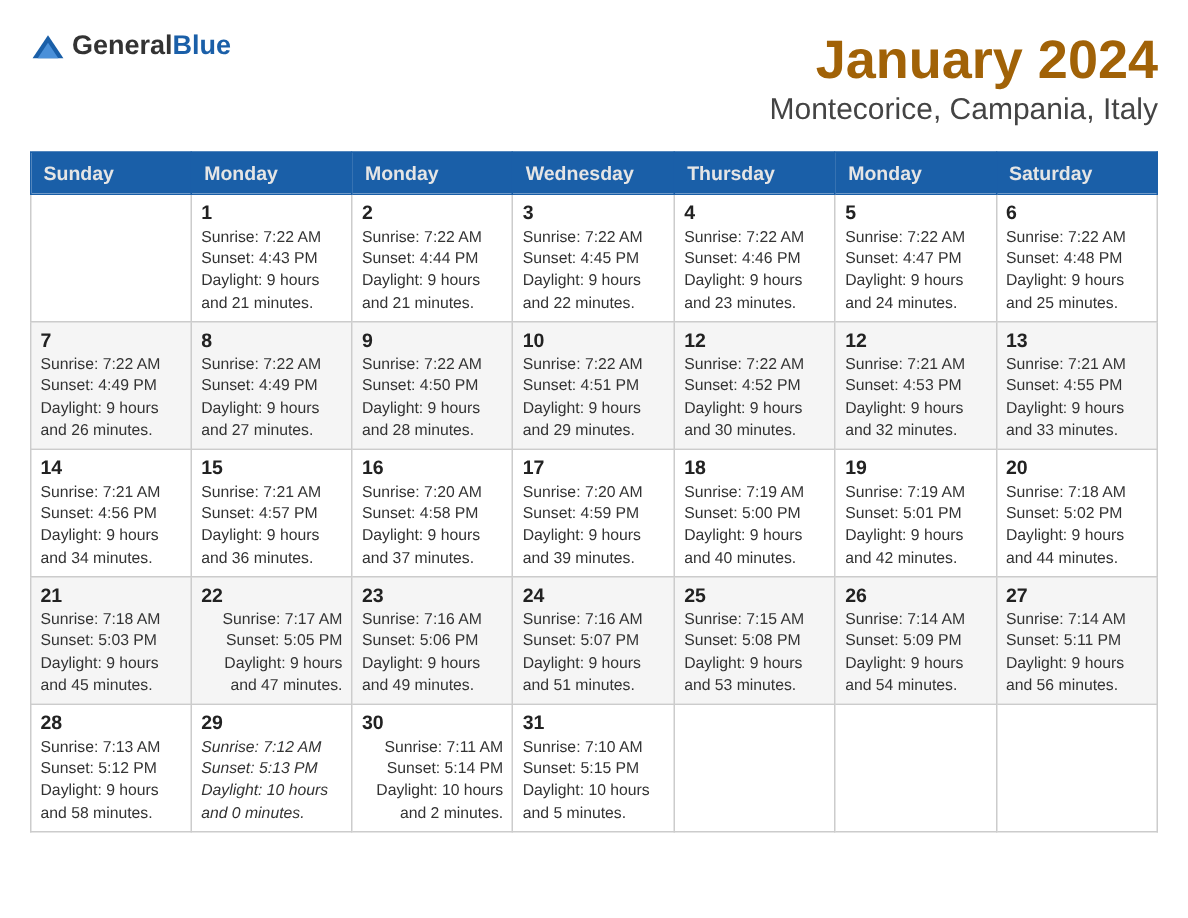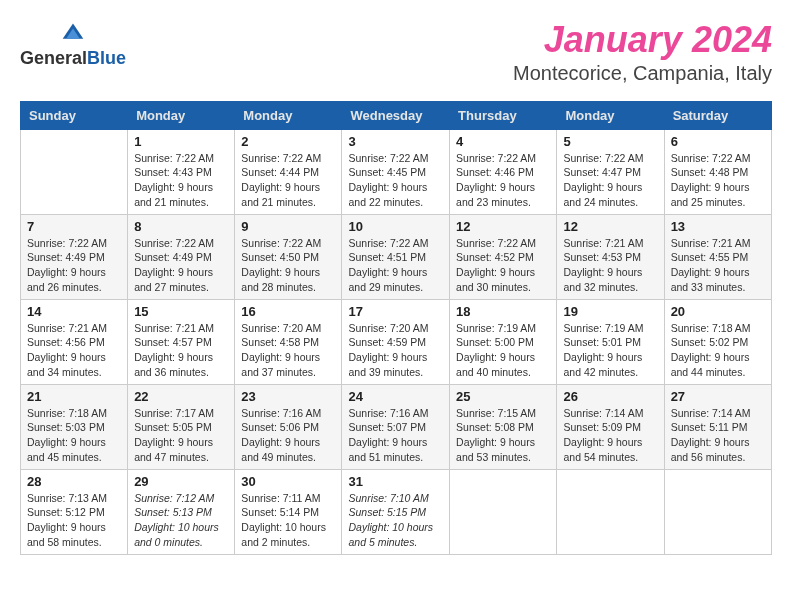--- a/index.html
+++ b/index.html
@@ -11,23 +11,21 @@
       padding: 20px;
     }
     .header-area {
       display: flex;
       justify-content: space-between;
       align-items: flex-start;
       margin-bottom: 16px;
     }
     .logo {
       display: flex;
-      align-items: center;
       gap: 4px;
-      flex-direction: column;
     }
     .logo-text-general {
       font-size: 18px;
       font-weight: bold;
       color: #333;
     }
     .logo-text-blue {
       font-size: 18px;
       font-weight: bold;
       color: #1a5fa8;
@@ -35,23 +33,22 @@
     .logo-icon {
       width: 24px;
       height: 24px;
     }
     .title-area {
       text-align: right;
     }
     .month-title {
       font-size: 36px;
       font-weight: bold;
-      color: #ec4899;
+      color: #a16207;
       line-height: 1.1;
-      font-style: italic;
     }
     .location-title {
       font-size: 20px;
       color: #444;
       margin-top: 2px;
     }
     .calendar-table {
       width: 100%;
       border-collapse: collapse;
       border: 1px solid #ccc;
@@ -277,21 +274,21 @@
       <tr class="week-row">
         <td>
           <span class="day-number">21</span>
           <div class="day-info" style="white-space: pre-line;">Sunrise: 7:18 AM
 Sunset: 5:03 PM
 Daylight: 9 hours
 and 45 minutes.</div>
         </td>
         <td>
           <span class="day-number">22</span>
-          <div class="day-info" style="white-space: pre-line;">Sunrise: 7:17 AM
+          <div class="day-info" style="white-space: pre-line; text-align: right;">Sunrise: 7:17 AM
 Sunset: 5:05 PM
 Daylight: 9 hours
 and 47 minutes.</div>
         </td>
         <td>
           <span class="day-number">23</span>
           <div class="day-info" style="white-space: pre-line;">Sunrise: 7:16 AM
 Sunset: 5:06 PM
 Daylight: 9 hours
 and 49 minutes.</div>
@@ -335,28 +332,28 @@
         </td>
         <td>
           <span class="day-number">29</span>
           <div class="day-info" style="white-space: pre-line; font-style: italic;">Sunrise: 7:12 AM
 Sunset: 5:13 PM
 Daylight: 10 hours
 and 0 minutes.</div>
         </td>
         <td>
           <span class="day-number">30</span>
-          <div class="day-info" style="white-space: pre-line;">Sunrise: 7:11 AM
+          <div class="day-info" style="white-space: pre-line; text-align: right;">Sunrise: 7:11 AM
 Sunset: 5:14 PM
 Daylight: 10 hours
 and 2 minutes.</div>
         </td>
         <td>
           <span class="day-number">31</span>
-          <div class="day-info" style="white-space: pre-line; font-style: italic;">Sunrise: 7:10 AM
+          <div class="day-info" style="white-space: pre-line;">Sunrise: 7:10 AM
 Sunset: 5:15 PM
 Daylight: 10 hours
 and 5 minutes.</div>
         </td>
         <td class="empty-cell"></td>
         <td class="empty-cell"></td>
         <td class="empty-cell"></td>
       </tr>
     </tbody>
 </table>

